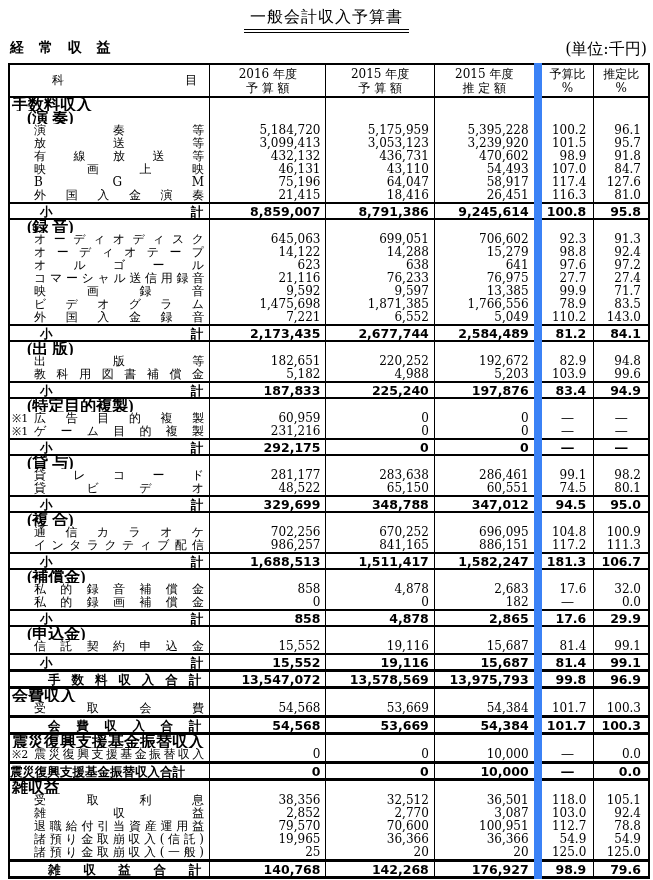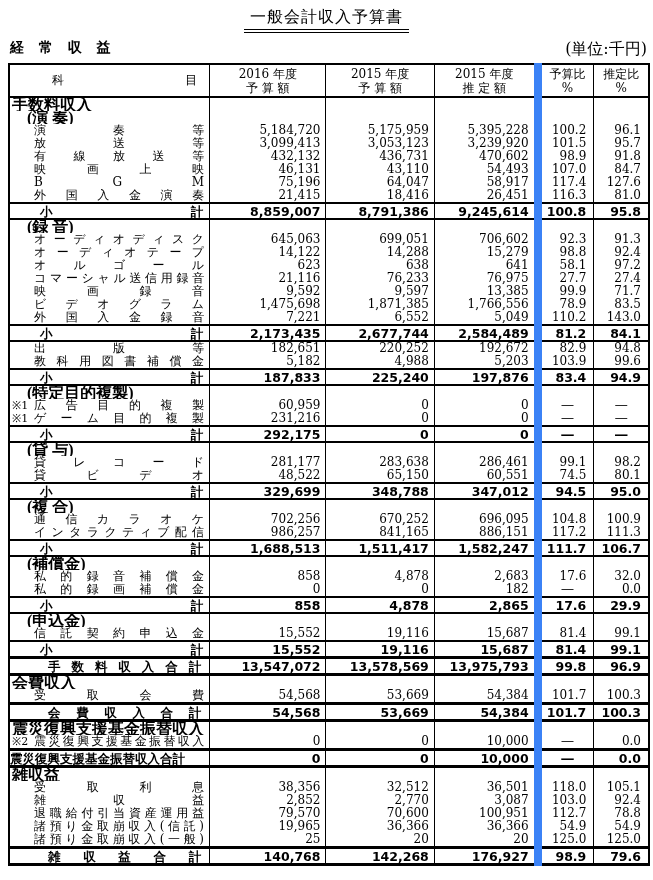--- a/index.html
+++ b/index.html
@@ -288,21 +288,21 @@
             <span>オ</span>
             <span>ル</span>
             <span>ゴ</span>
             <span>ー</span>
             <span>ル</span>
           </div>
         </td>
         <td class="num">623</td>
         <td class="num">638</td>
         <td class="num">641</td>
-        <td class="num ratio thick">58.1</td>
+        <td class="num ratio thick">97.6</td>
         <td class="num ratio">97.2</td>
       </tr>
       <tr class="item">
         <td class="kamoku">
           <div class="just">
             <span>コ</span>
             <span>マ</span>
             <span>ー</span>
             <span>シ</span>
             <span>ャ</span>
@@ -375,20 +375,30 @@
             <span>小</span>
             <span>計</span>
           </div>
         </td>
         <td class="num">2,173,435</td>
         <td class="num">2,677,744</td>
         <td class="num">2,584,489</td>
         <td class="num ratio thick">81.2</td>
         <td class="num ratio">84.1</td>
       </tr>
+      <tr class="sub">
+        <td class="kamoku">
+          <div class="label-sub">(出 版)</div>
+        </td>
+        <td class="num"></td>
+        <td class="num"></td>
+        <td class="num"></td>
+        <td class="num ratio thick"></td>
+        <td class="num ratio"></td>
+      </tr>
       <tr class="item">
         <td class="kamoku">
           <div class="just">
             <span>出</span>
             <span>版</span>
             <span>等</span>
           </div>
         </td>
         <td class="num">182,651</td>
         <td class="num">220,252</td>
@@ -593,21 +603,21 @@
       <tr class="sub2">
         <td class="kamoku">
           <div class="just">
             <span>小</span>
             <span>計</span>
           </div>
         </td>
         <td class="num">1,688,513</td>
         <td class="num">1,511,417</td>
         <td class="num">1,582,247</td>
-        <td class="num ratio thick">111.7</td>
+        <td class="num ratio thick">181.3</td>
         <td class="num ratio">106.7</td>
       </tr>
       <tr class="sub">
         <td class="kamoku">
           <div class="label-sub">(補償金)</div>
         </td>
         <td class="num"></td>
         <td class="num"></td>
         <td class="num"></td>
         <td class="num ratio thick"></td>

